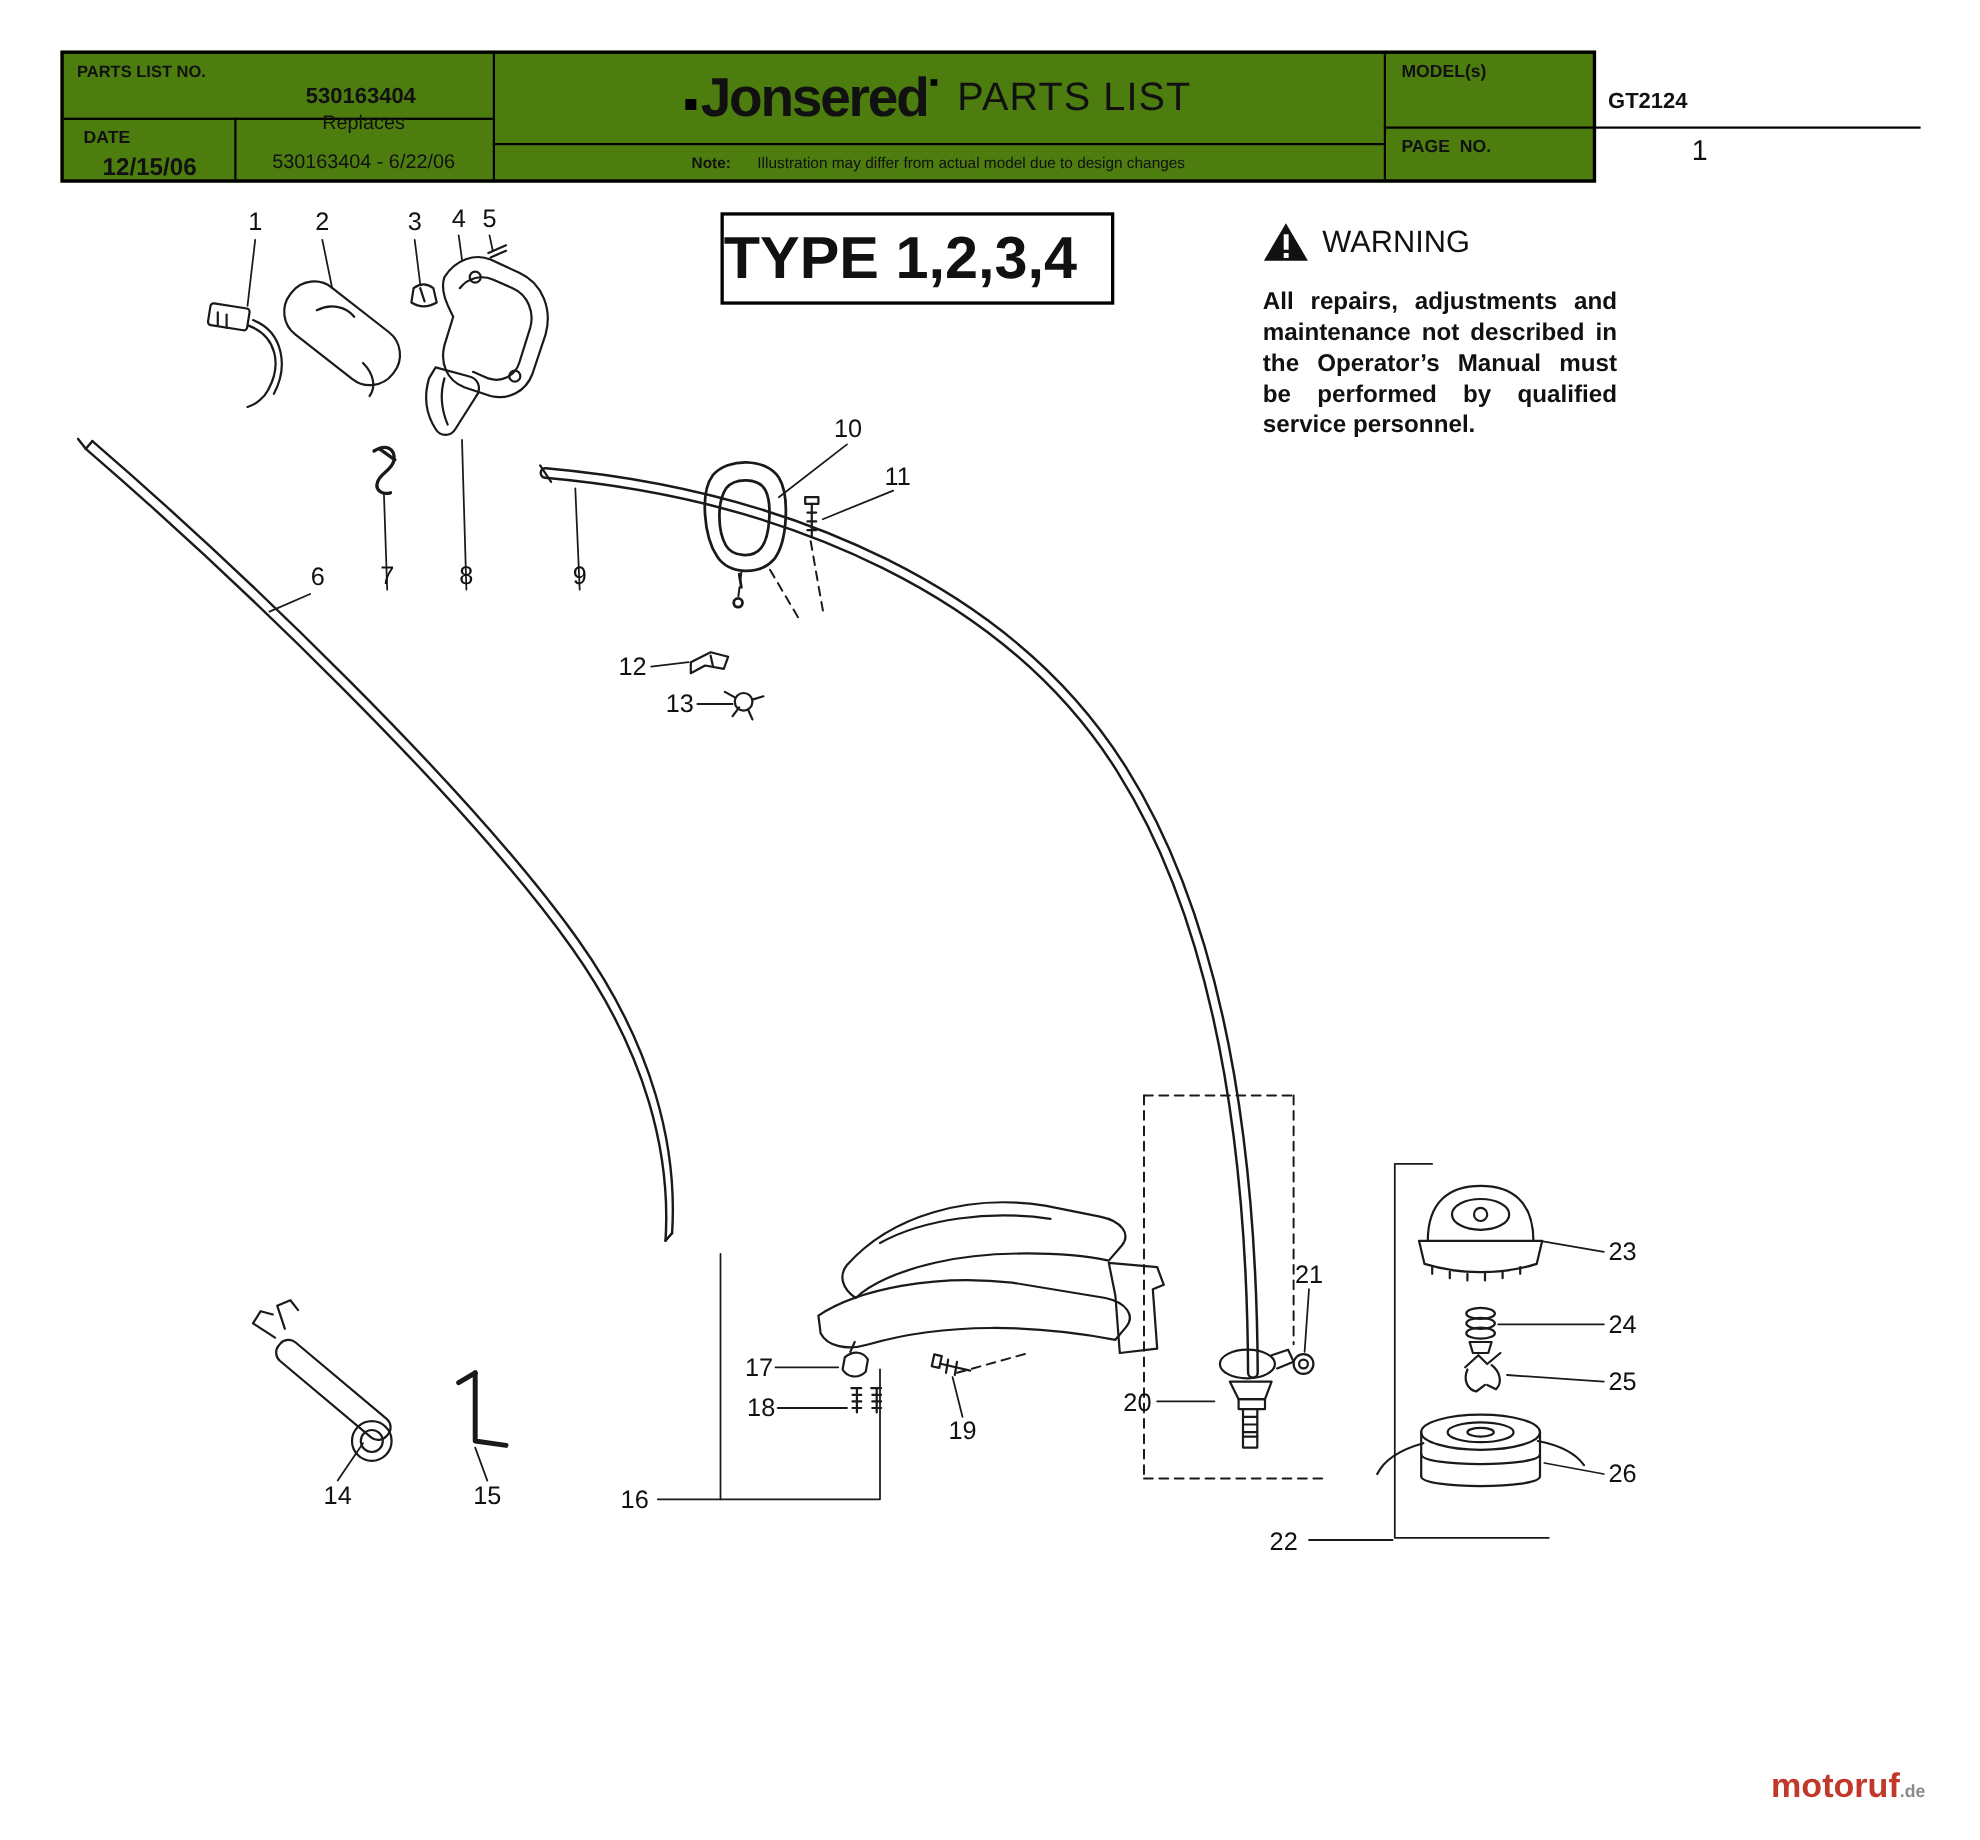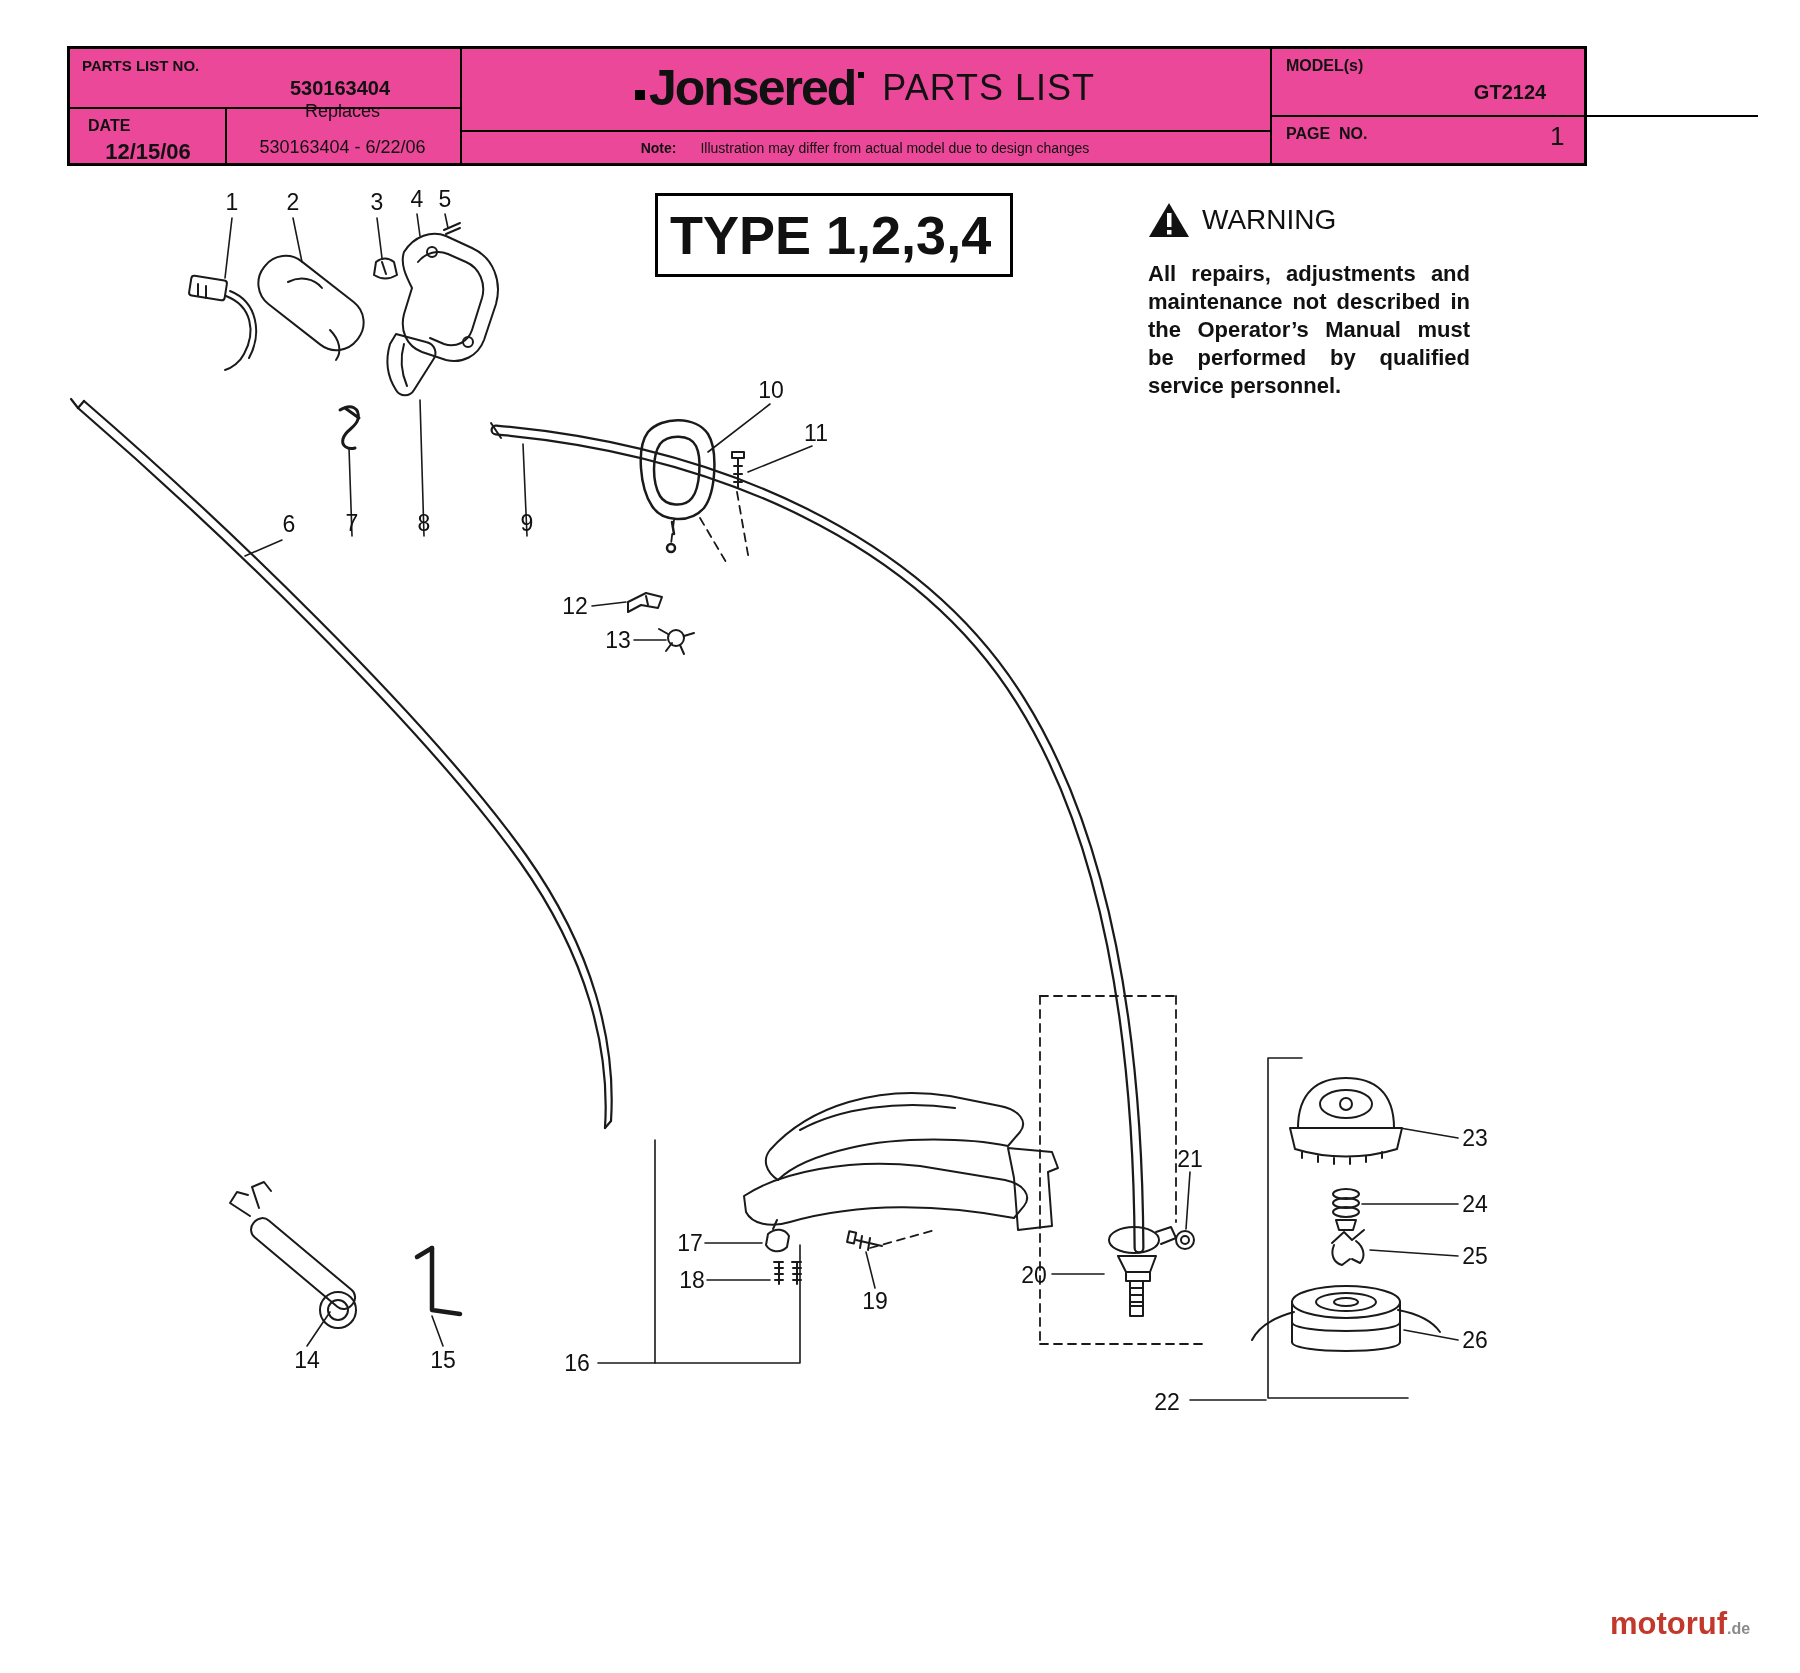--- a/index.html
+++ b/index.html
@@ -5,40 +5,40 @@
   html,body { margin:0; padding:0; background:#e8e8e8; }
   .page {
     position:relative; width:1800px; height:1673px; background:#ffffff;
     font-family:"Liberation Sans", sans-serif; color:#111; overflow:hidden;
     margin:0 auto;
   }
   .abs { position:absolute; }
   svg.diagram { position:absolute; left:0; top:0; }
 
   
-  .hdr { position:absolute; left:55px; top:46px; width:1520px; height:120px;
-         border:3px solid #000; box-sizing:border-box; background:#ec4899;margin-left:12px; }
+  .hdr { position:absolute; left:55px; top:46px; width:1396px; height:120px;
+         border:3px solid #000; box-sizing:border-box; background:#4d7c0f; }
   .hdr .vline { position:absolute; top:0; bottom:0; width:0; border-left:2.5px solid #000; }
   .hdr .hline { position:absolute; height:0; border-top:2.5px solid #000; }
   .lbl  { font-weight:bold; font-size:15px; }
   .val  { font-weight:bold; font-size:20px; }
   .logo-row { position:absolute; left:390px; top:0; width:810px; height:78px;
               display:flex; align-items:center; justify-content:center; gap:18px; }
   .brand { font-weight:bold; font-size:50px; letter-spacing:-2px; display:flex; align-items:center; }
   .brand .sq  { width:10px; height:10px; background:#000; display:inline-block; margin-right:4px; margin-top:14px; }
   .brand .sq2 { width:6px; height:6px; background:#000; display:inline-block; margin-left:3px; margin-top:-26px; }
   .pl-title { font-size:36px; letter-spacing:1px; }
   .note-row { position:absolute; left:390px; top:81px; width:810px; height:36px;
               display:flex; align-items:center; justify-content:center; font-size:14px; gap:24px;text-align:right; }
   .note-row b { font-weight:bold; }
 
   
   .type-box { position:absolute; left:655px; top:193px; width:358px; height:84px;
               border:3.5px solid #000; box-sizing:border-box; display:flex; align-items:center;
-              padding-left:12px; font-size:54px; font-weight:bold; letter-spacing:0px; background:#fff; }
+              padding-left:0; font-size:54px; font-weight:bold; letter-spacing:0px; background:#fff; }
 
   
   .warning { position:absolute; left:1148px; top:202px; width:322px; }
   .warn-head { display:flex; align-items:center; gap:12px; font-size:28px; font-weight:normal; }
   .warn-body { margin-top:22px; font-size:22px; font-weight:bold; text-align:justify; line-height:1.27; }
 
   
   .callout { position:absolute; transform:translate(-50%,-50%); font-size:23px; color:#111;
              background:transparent; line-height:1; }
 

